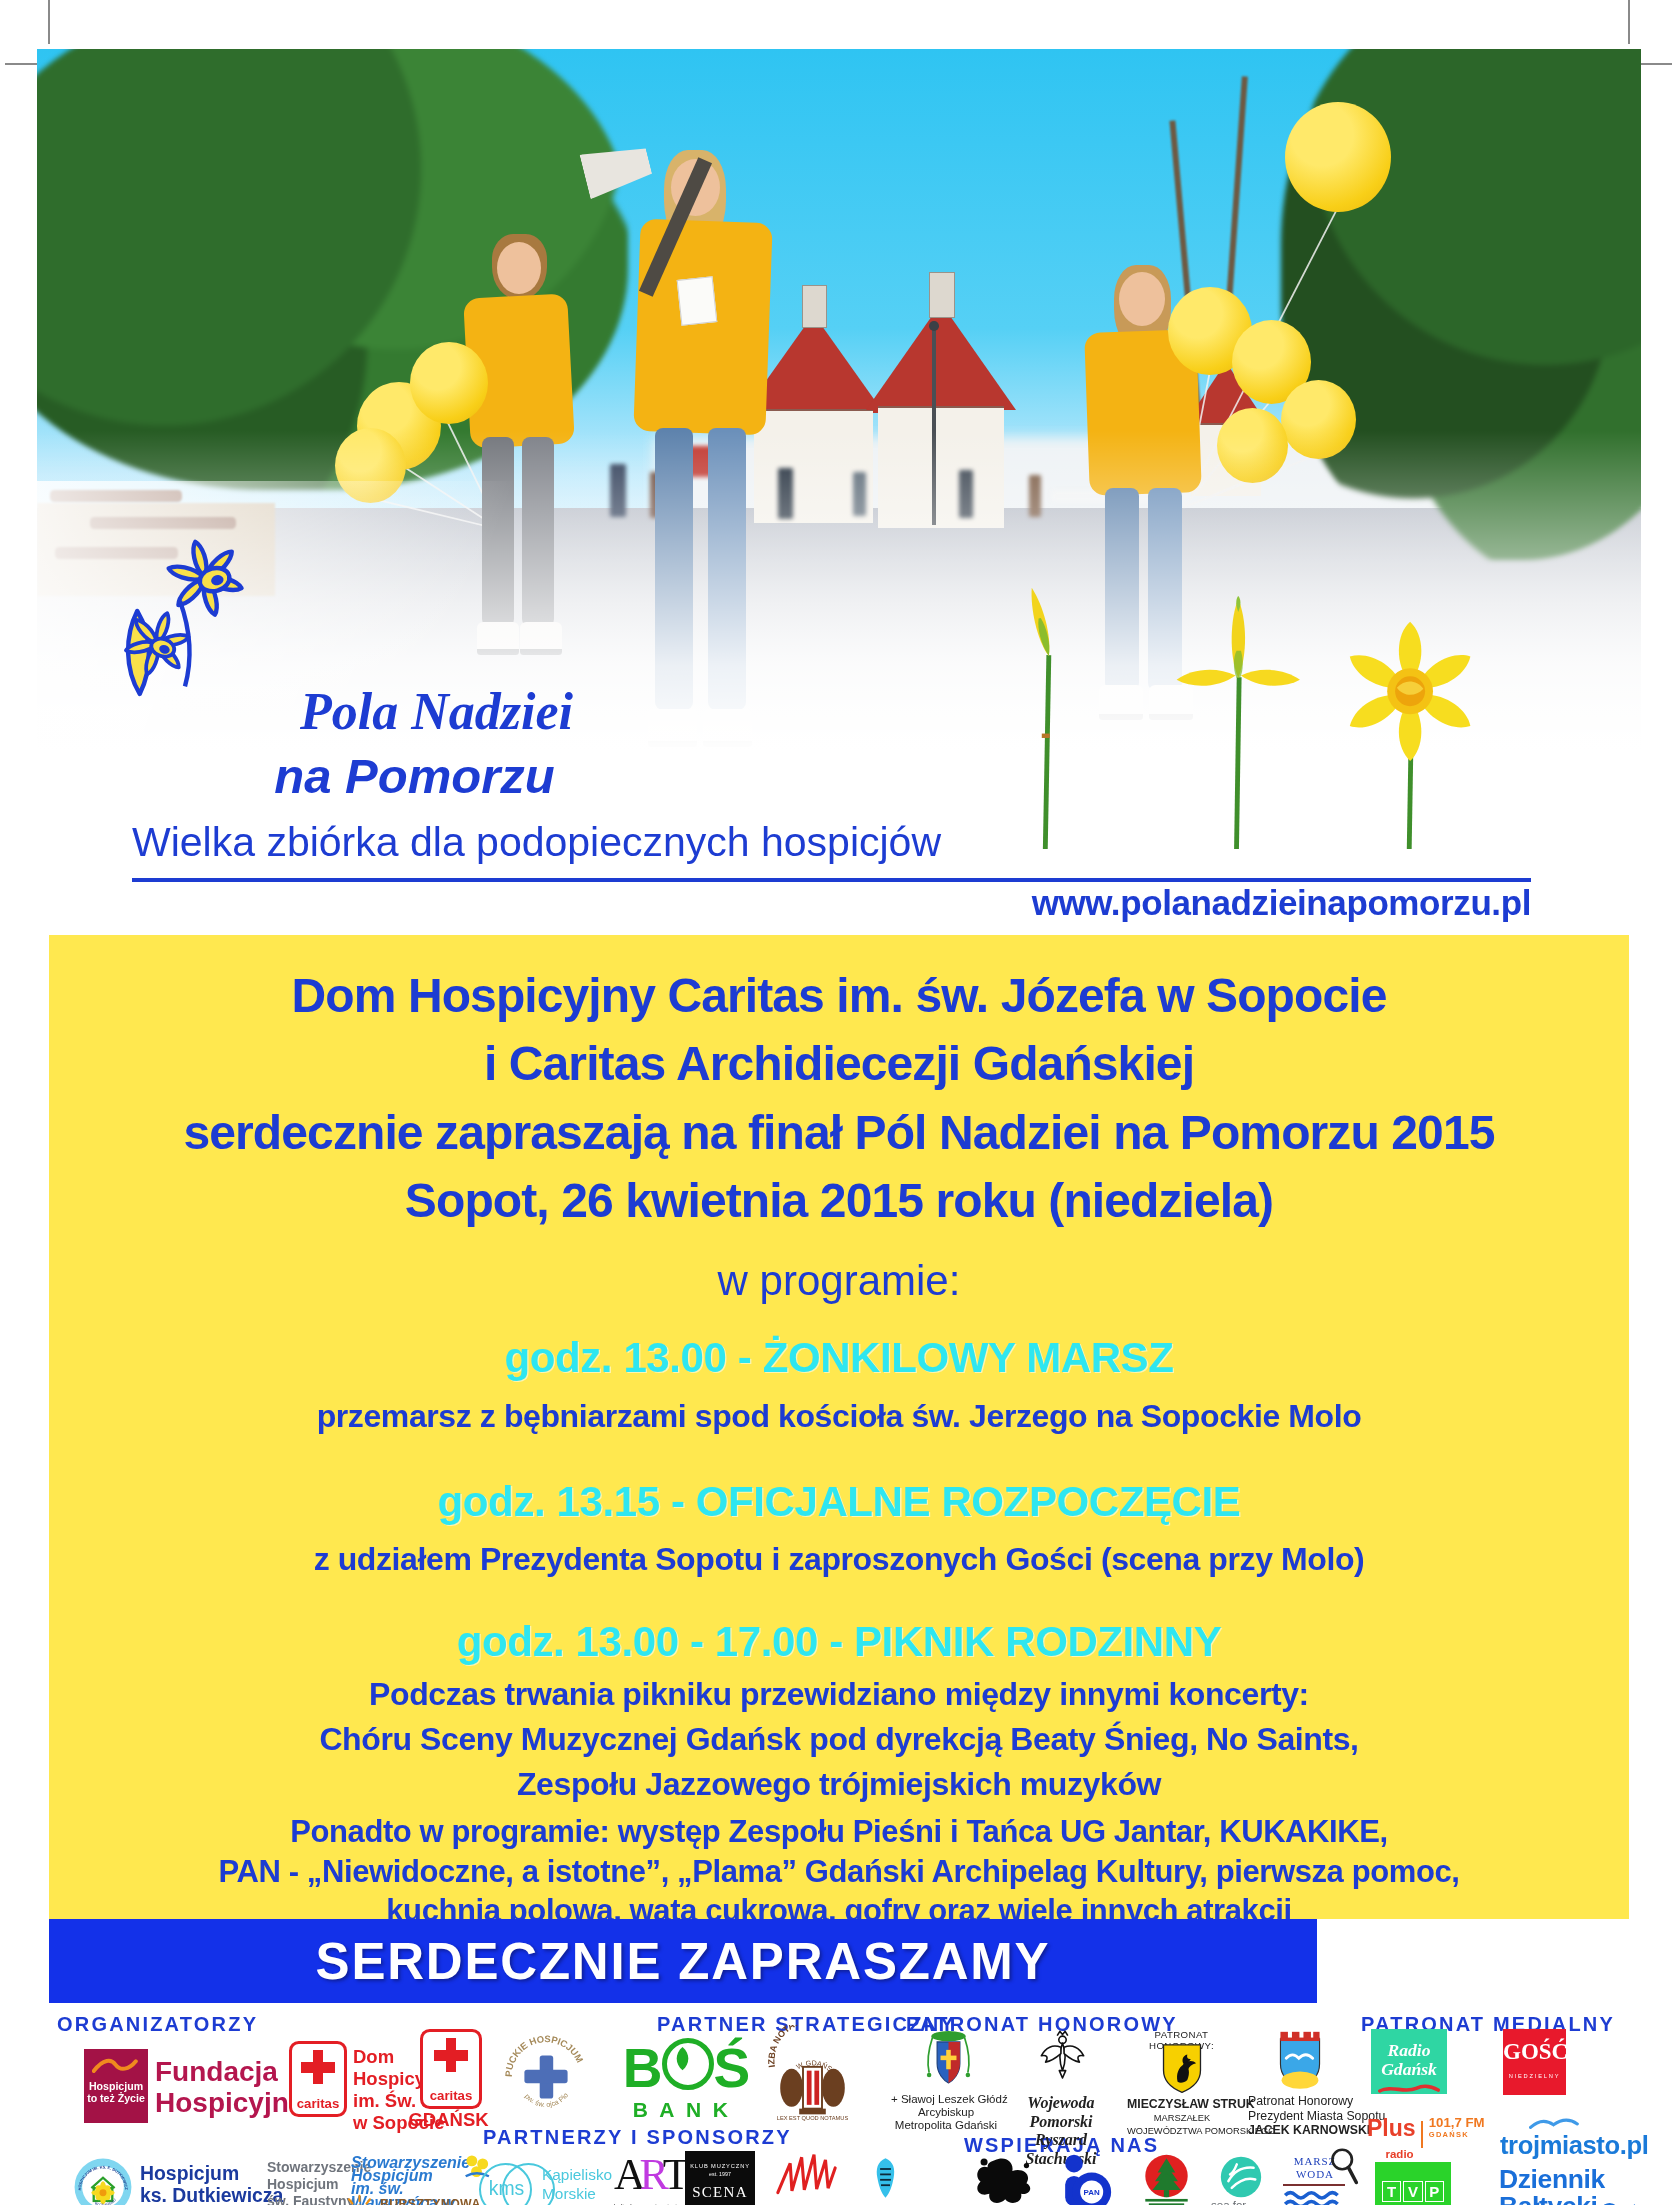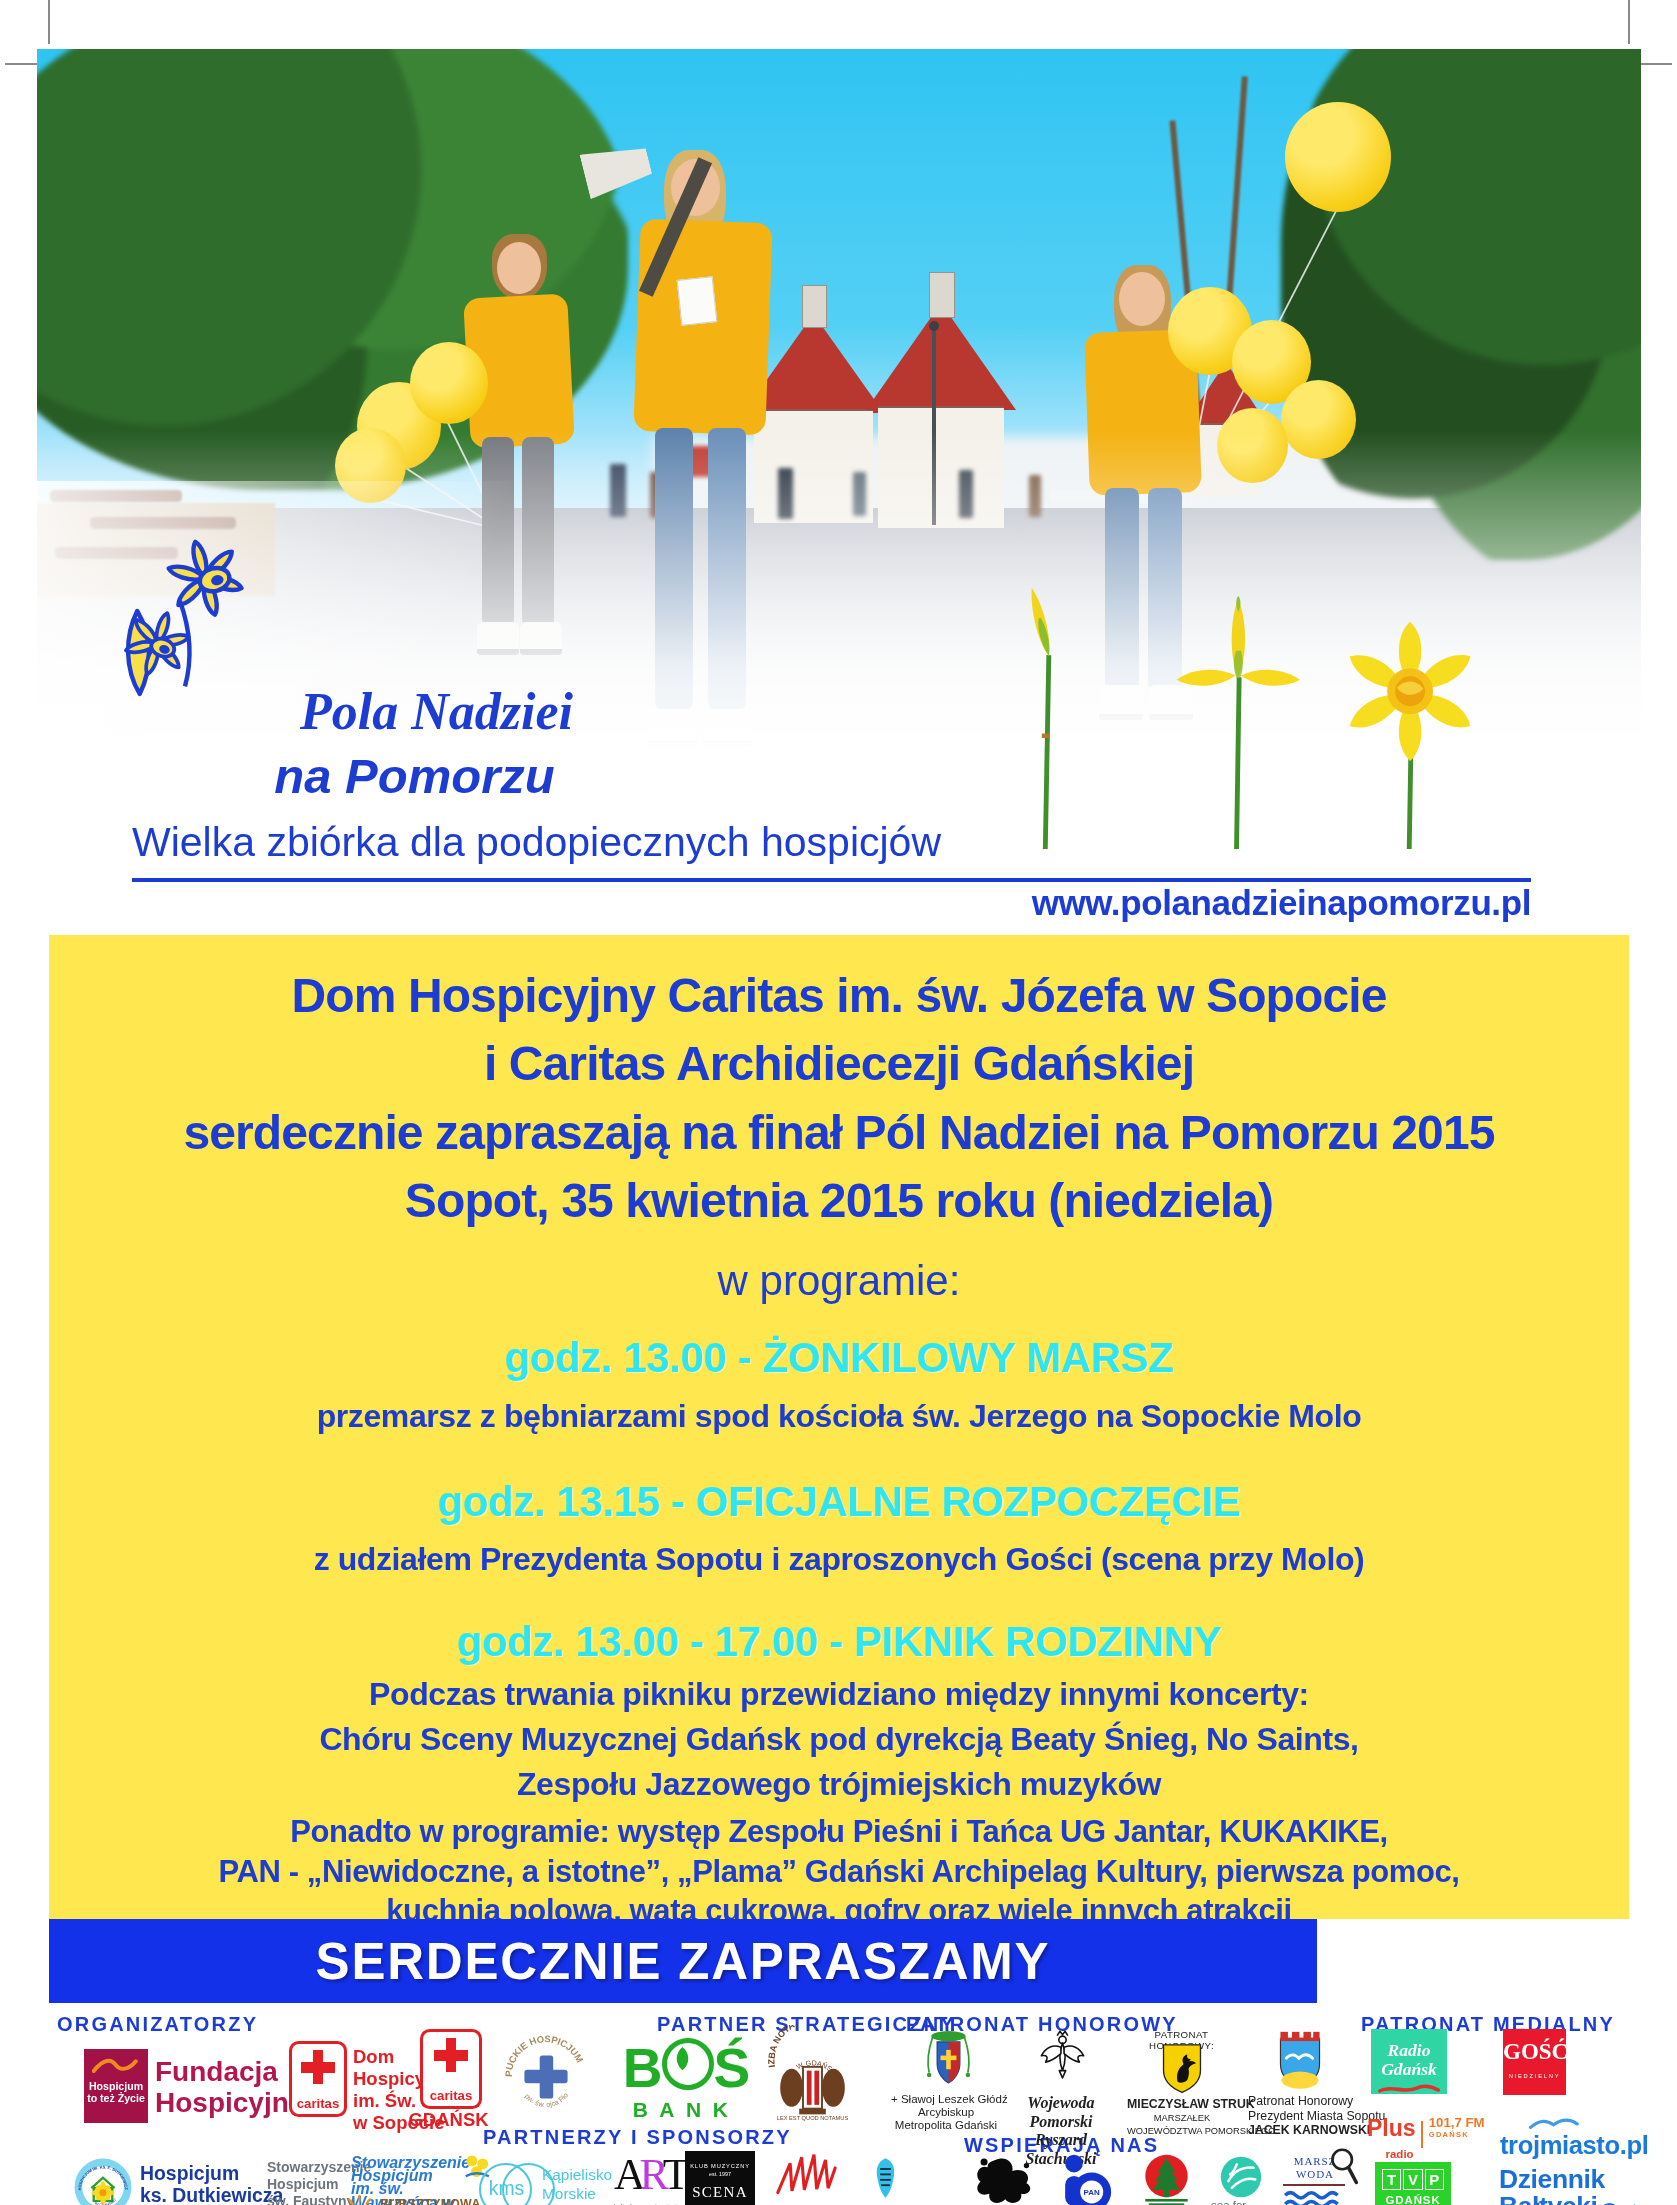--- a/index.html
+++ b/index.html
@@ -163,21 +163,21 @@
   #panW{left:1058px;top:2153px;}
   
   #nfos{left:1129px;top:2153px;width:75px;text-align:center;}
   #sea{left:1208px;top:2156px;width:66px;text-align:center;}
   #seaTx1{left:1211px;top:2199px;font-size:11.5px;color:#6a6f74;}
   #ukr{left:1284px;top:2155px;width:62px;text-align:center;color:#2244bb;
        font-family:"Liberation Serif",serif;font-size:11px;line-height:12.8px;letter-spacing:0.9px;}
   #ukrLine{left:1283px;top:2184px;width:62px;height:2.2px;background:#7a3030;}
   
   #tvp{left:1375px;top:2162px;width:76px;height:56px;background:#2ad32a;text-align:center;color:#fff;}
-  #tvp .tvrow{margin-top:7px;}
+  #tvp .tvrow{margin-top:19px;}
   #tvp .tl{display:inline-block;border:1.8px solid #fff;font-size:15px;font-weight:700;width:17.6px;height:19.4px;line-height:19.4px;margin:0 0.9px;}
   #tvp .tc{font-size:11.5px;font-weight:700;letter-spacing:0.9px;margin-top:3.5px;}
   #dzien{left:1499px;top:2166px;font-size:26.5px;line-height:26.5px;font-weight:700;color:#1a6fd9;letter-spacing:-0.4px;}
   svg text{font-family:"Liberation Sans",sans-serif;}
 </style>
 </head>
 <body>
 
 <div class="cmark" style="left:48px;top:0;width:1.8px;height:44px;"></div>
 <div class="cmark" style="left:1628px;top:0;width:1.8px;height:44px;"></div>
@@ -355,21 +355,21 @@
     <circle r="52" fill="#f4c214"></circle>
     <circle r="34" fill="#eda40c"></circle>
     <path d="M-30 -8 C-12 -28 14 -26 30 -6 C14 12 -14 14 -30 -8 Z" fill="#f6cf3a"></path>
   </g>
 </svg>
 
 <div id="ybox" class="abs"></div>
 <div class="t h1" style="top:968px;">Dom Hospicyjny Caritas im. św. Józefa w Sopocie</div>
 <div class="t h1" style="top:1036px;">i Caritas Archidiecezji Gdańskiej</div>
 <div class="t h1" style="top:1105px;">serdecznie zapraszają na finał Pól Nadziei na Pomorzu 2015</div>
-<div class="t h1" style="top:1173px;">Sopot, 35 kwietnia 2015 roku (niedziela)</div>
+<div class="t h1" style="top:1173px;">Sopot, 26 kwietnia 2015 roku (niedziela)</div>
 <div class="t prog" style="top:1257px;">w programie:</div>
 <div class="t cy" style="top:1334px;">godz. 13.00 - ŻONKILOWY MARSZ</div>
 <div class="t sub" style="top:1398px;">przemarsz z bębniarzami spod kościoła św. Jerzego na Sopockie Molo</div>
 <div class="t cy" style="top:1478px;text-align:center;">godz. 13.15 - OFICJALNE ROZPOCZĘCIE</div>
 <div class="t sub" style="top:1541px;">z udziałem Prezydenta Sopotu i zaproszonych Gości (scena przy Molo)</div>
 <div class="t cy" style="top:1618px;">godz. 13.00 - 17.00 - PIKNIK RODZINNY</div>
 <div class="t sub" style="top:1676px;">Podczas trwania pikniku przewidziano między innymi koncerty:</div>
 <div class="t sub" style="top:1721px;">Chóru Sceny Muzycznej Gdańsk pod dyrekcją Beaty Śnieg, No Saints,</div>
 <div class="t sub" style="top:1766px;">Zespołu Jazzowego trójmiejskich muzyków</div>
 <div class="t sub2" style="top:1814px;"><span style="font-weight:700;">Ponadto w programie:</span><span> występ Zespołu Pieśni i Tańca UG Jantar, KUKAKIKE,</span></div>

